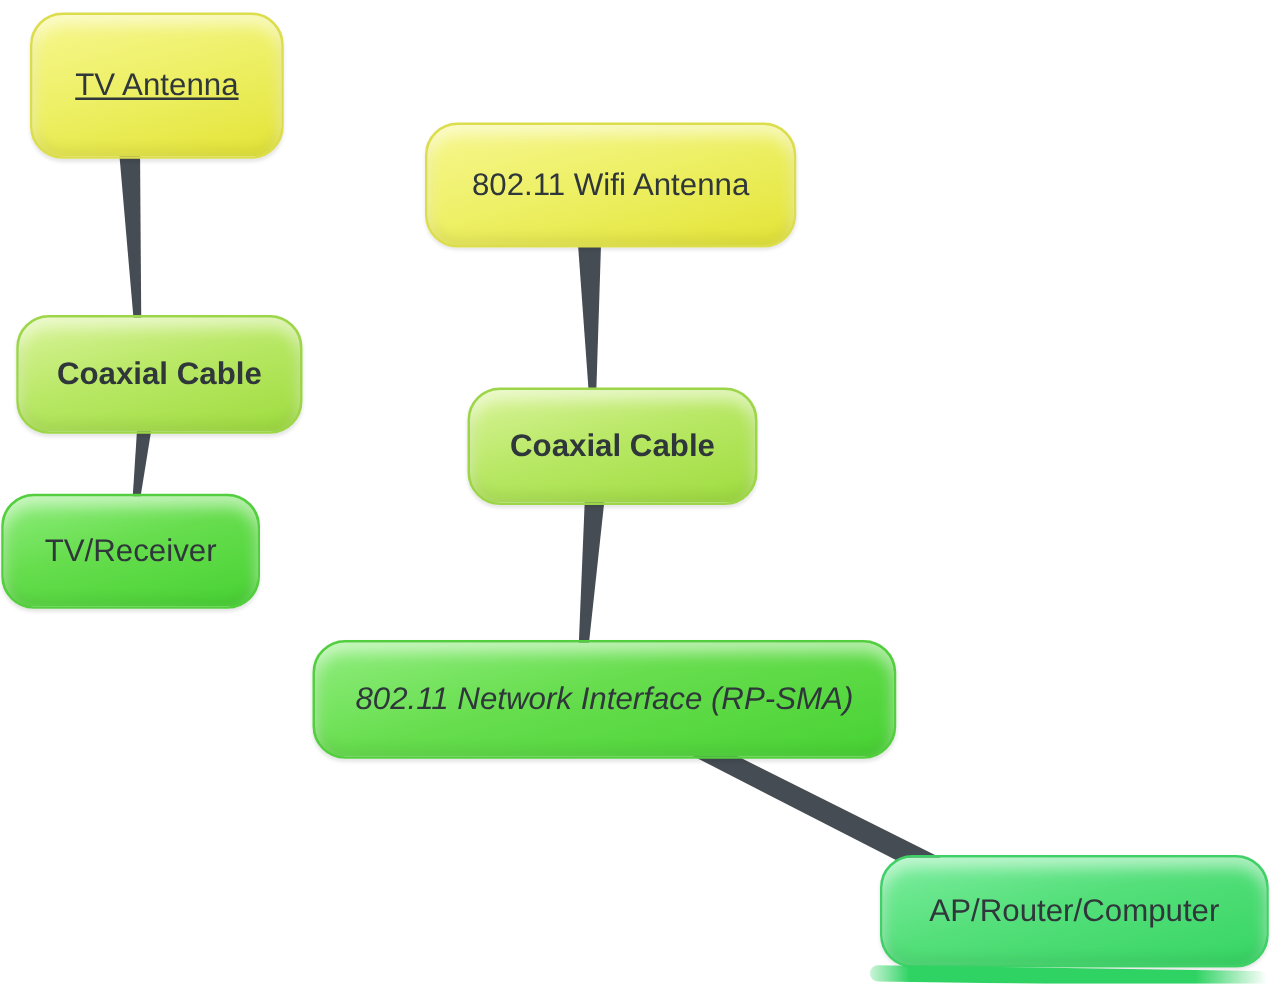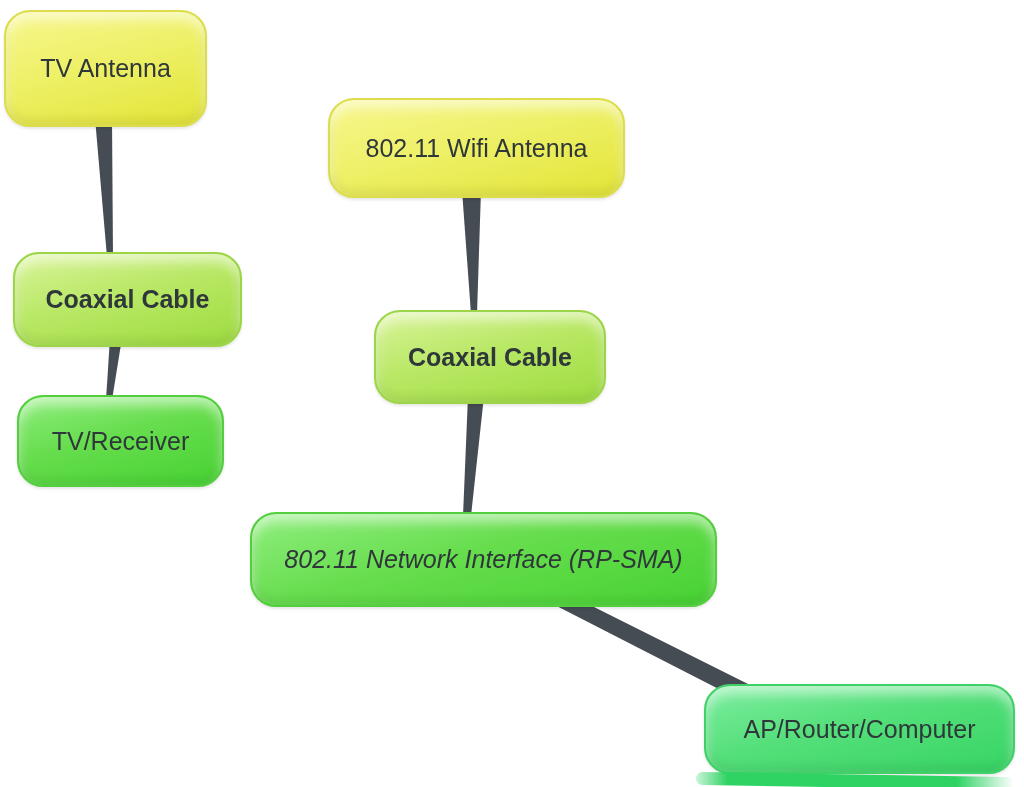--- a/index.html
+++ b/index.html
@@ -38,25 +38,25 @@
   }
   .node-green {
     background:linear-gradient(165deg, #90ee7e 0%, #66dd4d 45%, #47d233 100%);
     border:2px solid #53ce3e;
   }
   .node-emerald {
     background:linear-gradient(165deg, #7eeea0 0%, #54df7a 45%, #36d563 100%);
     border:2px solid #40d068;
   }
   
-  .n-tv-antenna        { left:4px;   top:10px;  width:199px; height:113px; }
-  .n-wifi-antenna      { left:328px; top:98px;  width:293px; height:96px;  }
+  .n-tv-antenna        { left:24px;   top:10px;  width:199px; height:113px;text-decoration:underline; }
+  .n-wifi-antenna      { left:340px; top:98px;  width:293px; height:96px;  }
   .n-coax-left         { left:13px;  top:252px; width:225px; height:91px;  }
   .n-coax-mid          { left:374px; top:310px; width:228px; height:90px;  }
-  .n-tv-receiver       { left:17px;  top:395px; width:203px; height:88px;  }
+  .n-tv-receiver       { left:1px;  top:395px; width:203px; height:88px;  }
   .n-network-interface { left:250px; top:512px; width:463px; height:91px;font-style:italic;  }
   .n-ap-router         { left:704px; top:684px; width:307px; height:86px;align-items:center;  }
   .cutoff-sliver {
     position:absolute;
     left:696px; top:772px; width:318px; height:13px;
     z-index:2;
     border-radius:9px;
     background:linear-gradient(90deg, rgba(47,211,99,0.25) 0%, #2fd363 10%, #2fd363 82%, rgba(255,255,255,0) 100%);
     transform:rotate(0.9deg);
     transform-origin:left top;

